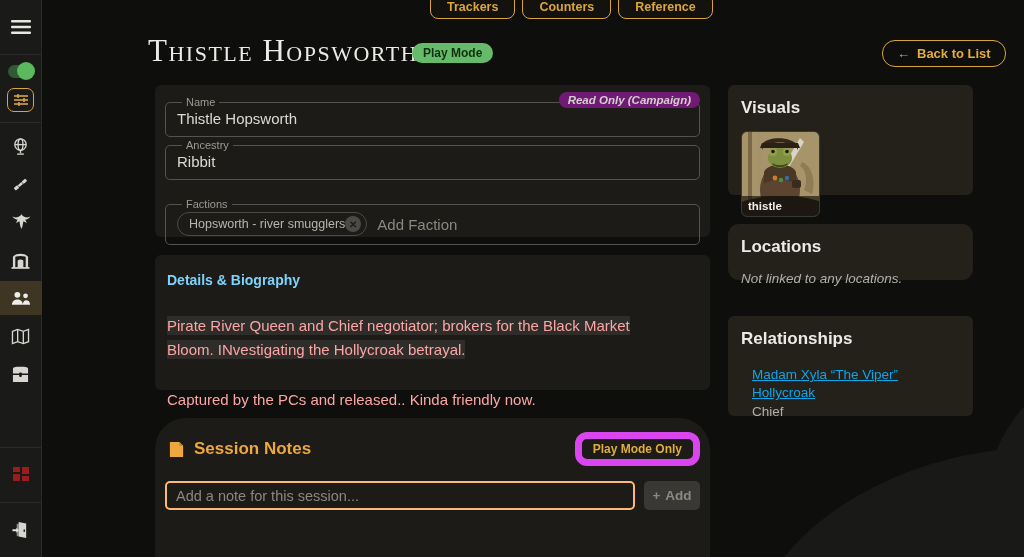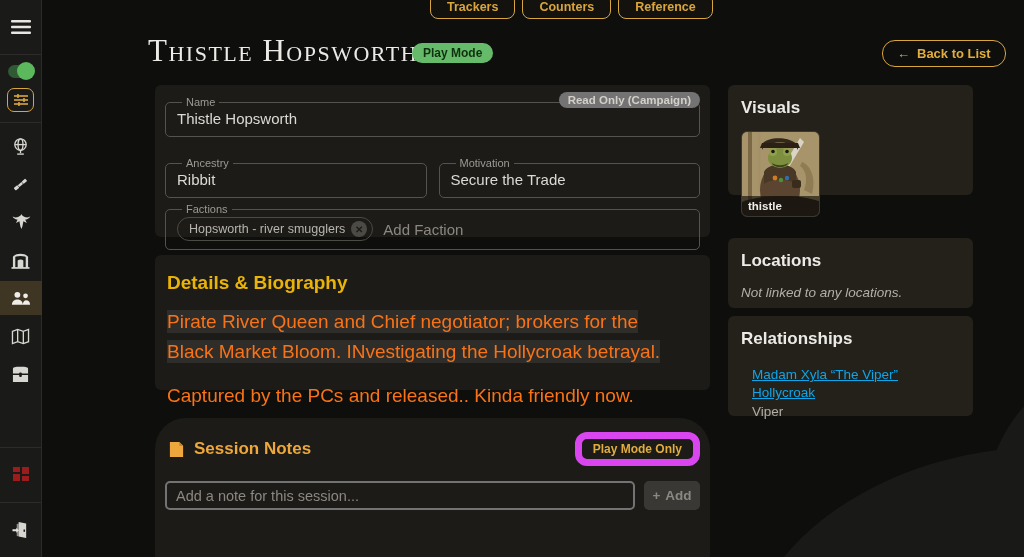--- a/index.html
+++ b/index.html
@@ -58,67 +58,67 @@
     font-family:"Liberation Sans", sans-serif;
   }
 
   
   .card { background:#1c1b17; border-radius:6px; position:absolute; z-index:2; }
   .card-form { left:155px; top:85px; width:555px; height:152px; padding:11px 10px; }
   .card-details { left:155px; top:255px; width:555px; height:135px; padding:17px 12px; }
   .card-notes { left:155px; top:418px; width:555px; height:179px; padding:14px 10px;border-radius:31px; }
   .right-card { left:728px; width:245px; background:#232119; border-radius:6px; position:absolute; z-index:2; padding:13px 13px; }
   .rc-visuals { top:85px; height:110px; }
-  .rc-locations { top:238px; height:70px; }
+  .rc-locations { top:224px; height:56px;border-radius:11px; }
   .rc-relationships { top:316px; height:100px; }
 
   
   fieldset.field {
     border:1px solid #55534d; border-radius:5px; padding:2px 11px 8px;
     position:relative;
   }
   fieldset.field legend { font-size:11px; color:#9c9a93; padding:0 4px; margin-left:5px; }
   .field-value { font-size:15px; color:#dcdad4; border:none; background:transparent; outline:none; width:100%; font-family:"Liberation Sans", sans-serif; }
-  .field-row { display:flex; gap:12px; margin-top:20px; }
+  .field-row { display:flex; gap:12px; margin-top:2px; }
   .field-row fieldset { flex:1; }
-  .factions-field { margin-top:5px; }
+  .factions-field { margin-top:18px; }
   .factions-inner { display:flex; align-items:center; gap:10px; }
   .chip {
-    display:inline-flex; align-items:center; gap:6px;
+    display:inline-flex; align-items:center; 
     border:1px solid #4c4a45; border-radius:14px; padding:3px 5px 3px 11px;
     font-size:12.5px; color:#b7b5ae; cursor:default;
   }
   .chip-x {
     width:16px; height:16px; border-radius:50%; background:#4c4a45; color:#1c1b17;
     display:flex; align-items:center; justify-content:center; font-size:10px; font-weight:bold; cursor:pointer;
   }
   .add-faction-input { border:none; background:transparent; outline:none; font-size:15px; color:#8a8880; width:200px; font-family:"Liberation Sans", sans-serif; }
   .add-faction-input::placeholder { color:#8a8880; }
   .readonly-badge {
     position:absolute; top:7px; right:10px; z-index:3;
-    background:#737373; color:#d3d0ca; border-radius:10px;
-    font-size:11.5px; font-weight:bold; padding:2px 9px;
-  }
-
-  
-  .details-title { color:#eab308; font-size:19px; font-weight:bold; }
-  .details-para { font-size:19px; line-height:1.6; margin-top:13px; color:#f97316; max-width:505px; }
+    background:#701a75; color:#d3d0ca; border-radius:10px;
+    font-size:11.5px; font-weight:bold; padding:2px 9px;font-style:italic;
+  }
+
+  
+  .details-title { color:#7dd3fc; font-size:14px; font-weight:bold; }
+  .details-para { font-size:15px; line-height:1.6; margin-top:26px; color:#fca5a5; max-width:505px; }
   .details-para .hl { background:#2e2d2a; box-decoration-break:clone; -webkit-box-decoration-break:clone; padding:1px 0; }
 
   
   .notes-head { display:flex; align-items:center; gap:9px; padding-left:3px; }
   .notes-title { color:#eda73c; font-size:17px; font-weight:bold; flex:0 0 auto; }
   .notes-head .spacer { flex:1; }
   .pmo-badge {
     border:7px solid #d946ef; color:#e0ad3e; border-radius:12px;
     font-size:12px; font-weight:bold; padding:3px 11px; background:transparent;
   }
   .note-input-row { display:flex; gap:9px; margin-top:15px; }
   .note-input {
-    flex:1; height:29px; border:2px solid #737373; border-radius:5px;
+    flex:1; height:29px; border:2px solid #fdba74; border-radius:5px;
     background:transparent; color:#22c55e; font-size:14.5px; padding:0 9px; outline:none;
     font-family:"Liberation Sans", sans-serif;
   }
   .note-input::placeholder { color:#8a8880; }
   .add-btn {
     width:56px; height:29px; background:#3a3834; border:none; border-radius:5px;
     color:#8b8981; font-size:13.5px; font-weight:bold; cursor:pointer;
     display:flex; align-items:center; justify-content:center; gap:5px;
     font-family:"Liberation Sans", sans-serif;
   }
@@ -275,24 +275,20 @@
 
   <fieldset class="field">
     <legend>Name</legend>
     <input class="field-value" type="text" value="Thistle Hopsworth" style="">
   </fieldset>
 
   <div class="field-row">
     <fieldset class="field">
       <legend>Ancestry</legend>
       <input class="field-value" type="text" value="Ribbit" style="">
-    </fieldset>
-    <fieldset class="field">
-      <legend>Motivation</legend>
-      <input class="field-value" type="text" value="Secure the Trade" style="">
     </fieldset>
   </div>
 
   <fieldset class="field factions-field">
     <legend>Factions</legend>
     <div class="factions-inner">
       <span class="chip">
         <span>Hopsworth - river smugglers</span>
         <span class="chip-x">✕</span>
       </span>
@@ -359,15 +355,15 @@
 
 <section class="right-card rc-locations">
   <h2 class="rc-title">Locations</h2>
   <div class="empty-text">Not linked to any locations.</div>
 </section>
 
 <section class="right-card rc-relationships">
   <h2 class="rc-title">Relationships</h2>
   <div class="rel-item">
     <a class="rel-link">Madam Xyla “The Viper” Hollycroak</a>
-    <div class="rel-type">Viper</div>
+    <div class="rel-type">Chief</div>
   </div>
 </section>
 
 </body></html>

